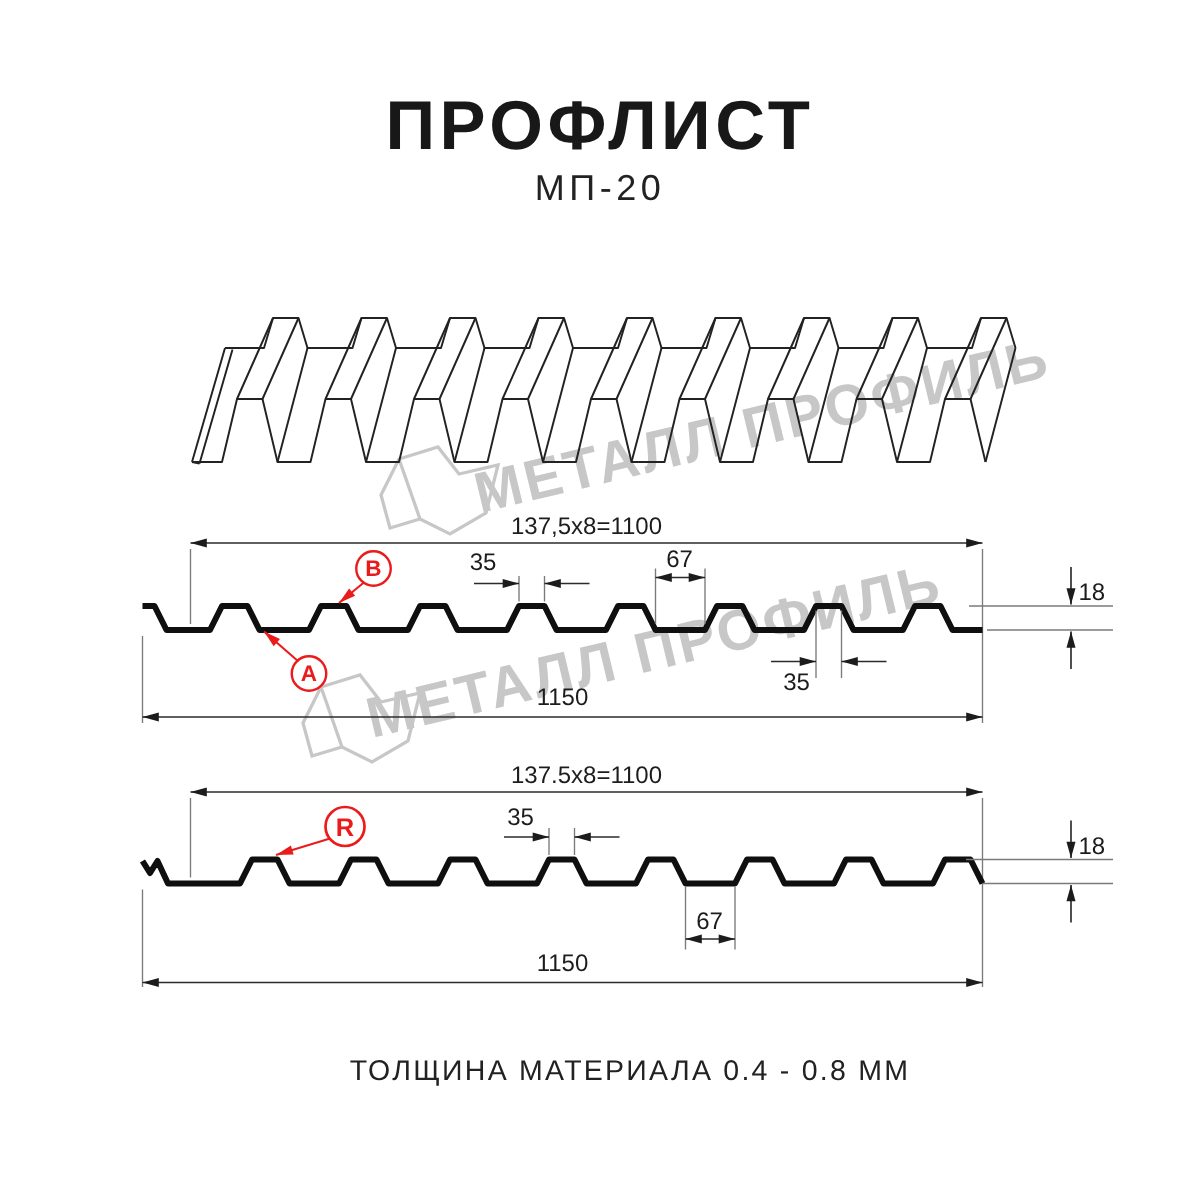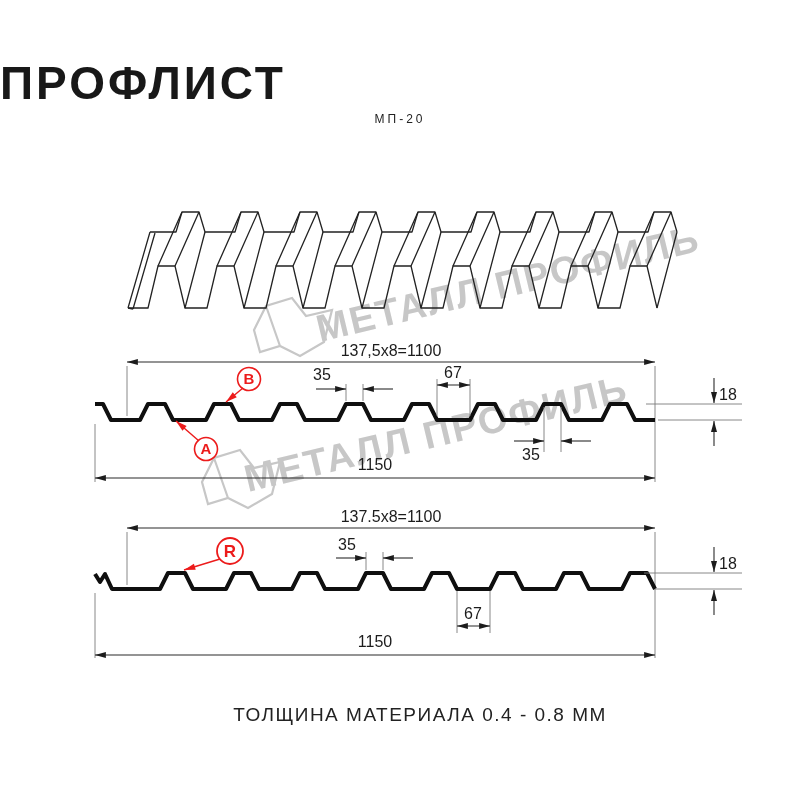--- a/index.html
+++ b/index.html
@@ -1,21 +1,21 @@
 <!DOCTYPE html>
 <html><head>
 <meta charset="utf-8">
 <style>
   html,body{margin:0;padding:0;background:#ffffff;}
   body{width:800px;height:800px;position:relative;overflow:hidden;
        font-family:"Liberation Sans","DejaVu Sans",sans-serif;color:#1a1a1a;}
-  .page-title{position:absolute;top:56px;left:0;width:800px;
+  .page-title{position:absolute;top:56px;left:0;width:800px;text-align:center;
        font-size:46px;font-weight:800;letter-spacing:3px;color:#181818;}
   .page-subtitle{position:absolute;top:112px;left:0;width:800px;text-align:center;
-       font-size:12px;font-weight:500;letter-spacing:3px;color:#222;}
+       font-size:24px;font-weight:500;letter-spacing:3px;color:#222;}
   .page-footer{position:absolute;top:704px;left:0;width:800px;text-align:center;
        font-size:19px;font-weight:500;letter-spacing:1.5px;color:#222;margin-left:20px;}
   svg{position:absolute;top:0;left:0;}
   .dim{font-size:16px;fill:#1c1c1c;}
   .dl{stroke:#2b2b2b;stroke-width:1.1;fill:none;}
   .ext{stroke:#7a7a7a;stroke-width:0.9;fill:none;}
   .prof{stroke:#0f0f0f;stroke-width:4;fill:none;stroke-linejoin:round;stroke-linecap:butt;}
   .sheet{stroke:#222;stroke-width:1.3;fill:none;stroke-linejoin:round;}
   .red{stroke:#ec1b1b;fill:none;stroke-width:1.6;}
   .redln{stroke:#ec1b1b;stroke-width:1.4;fill:none;}

